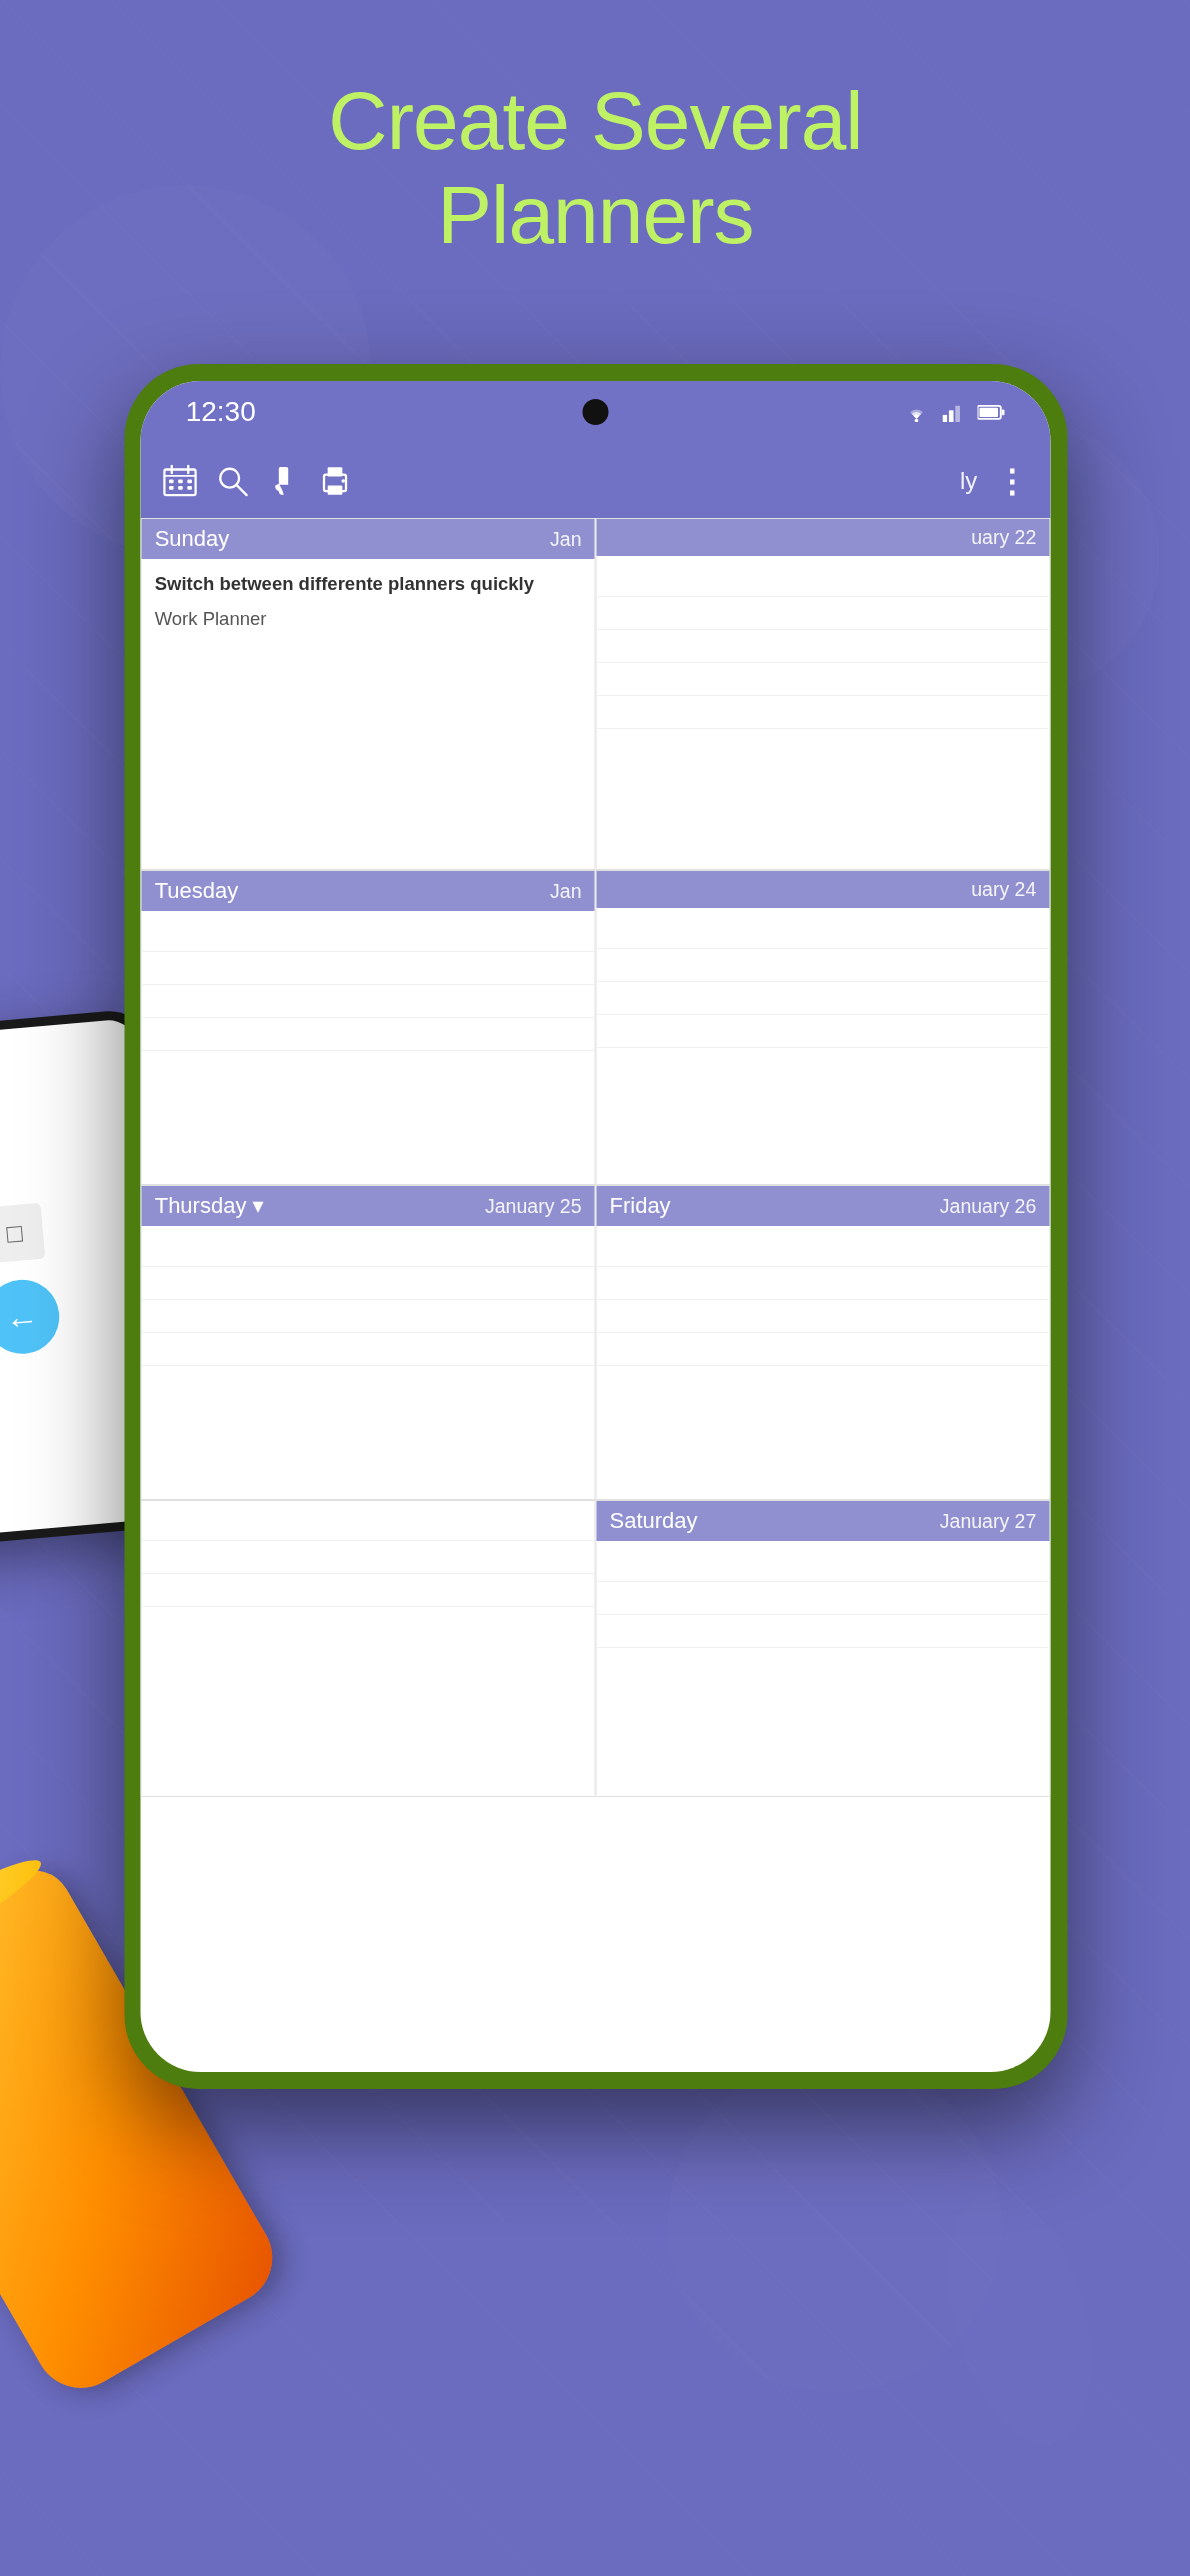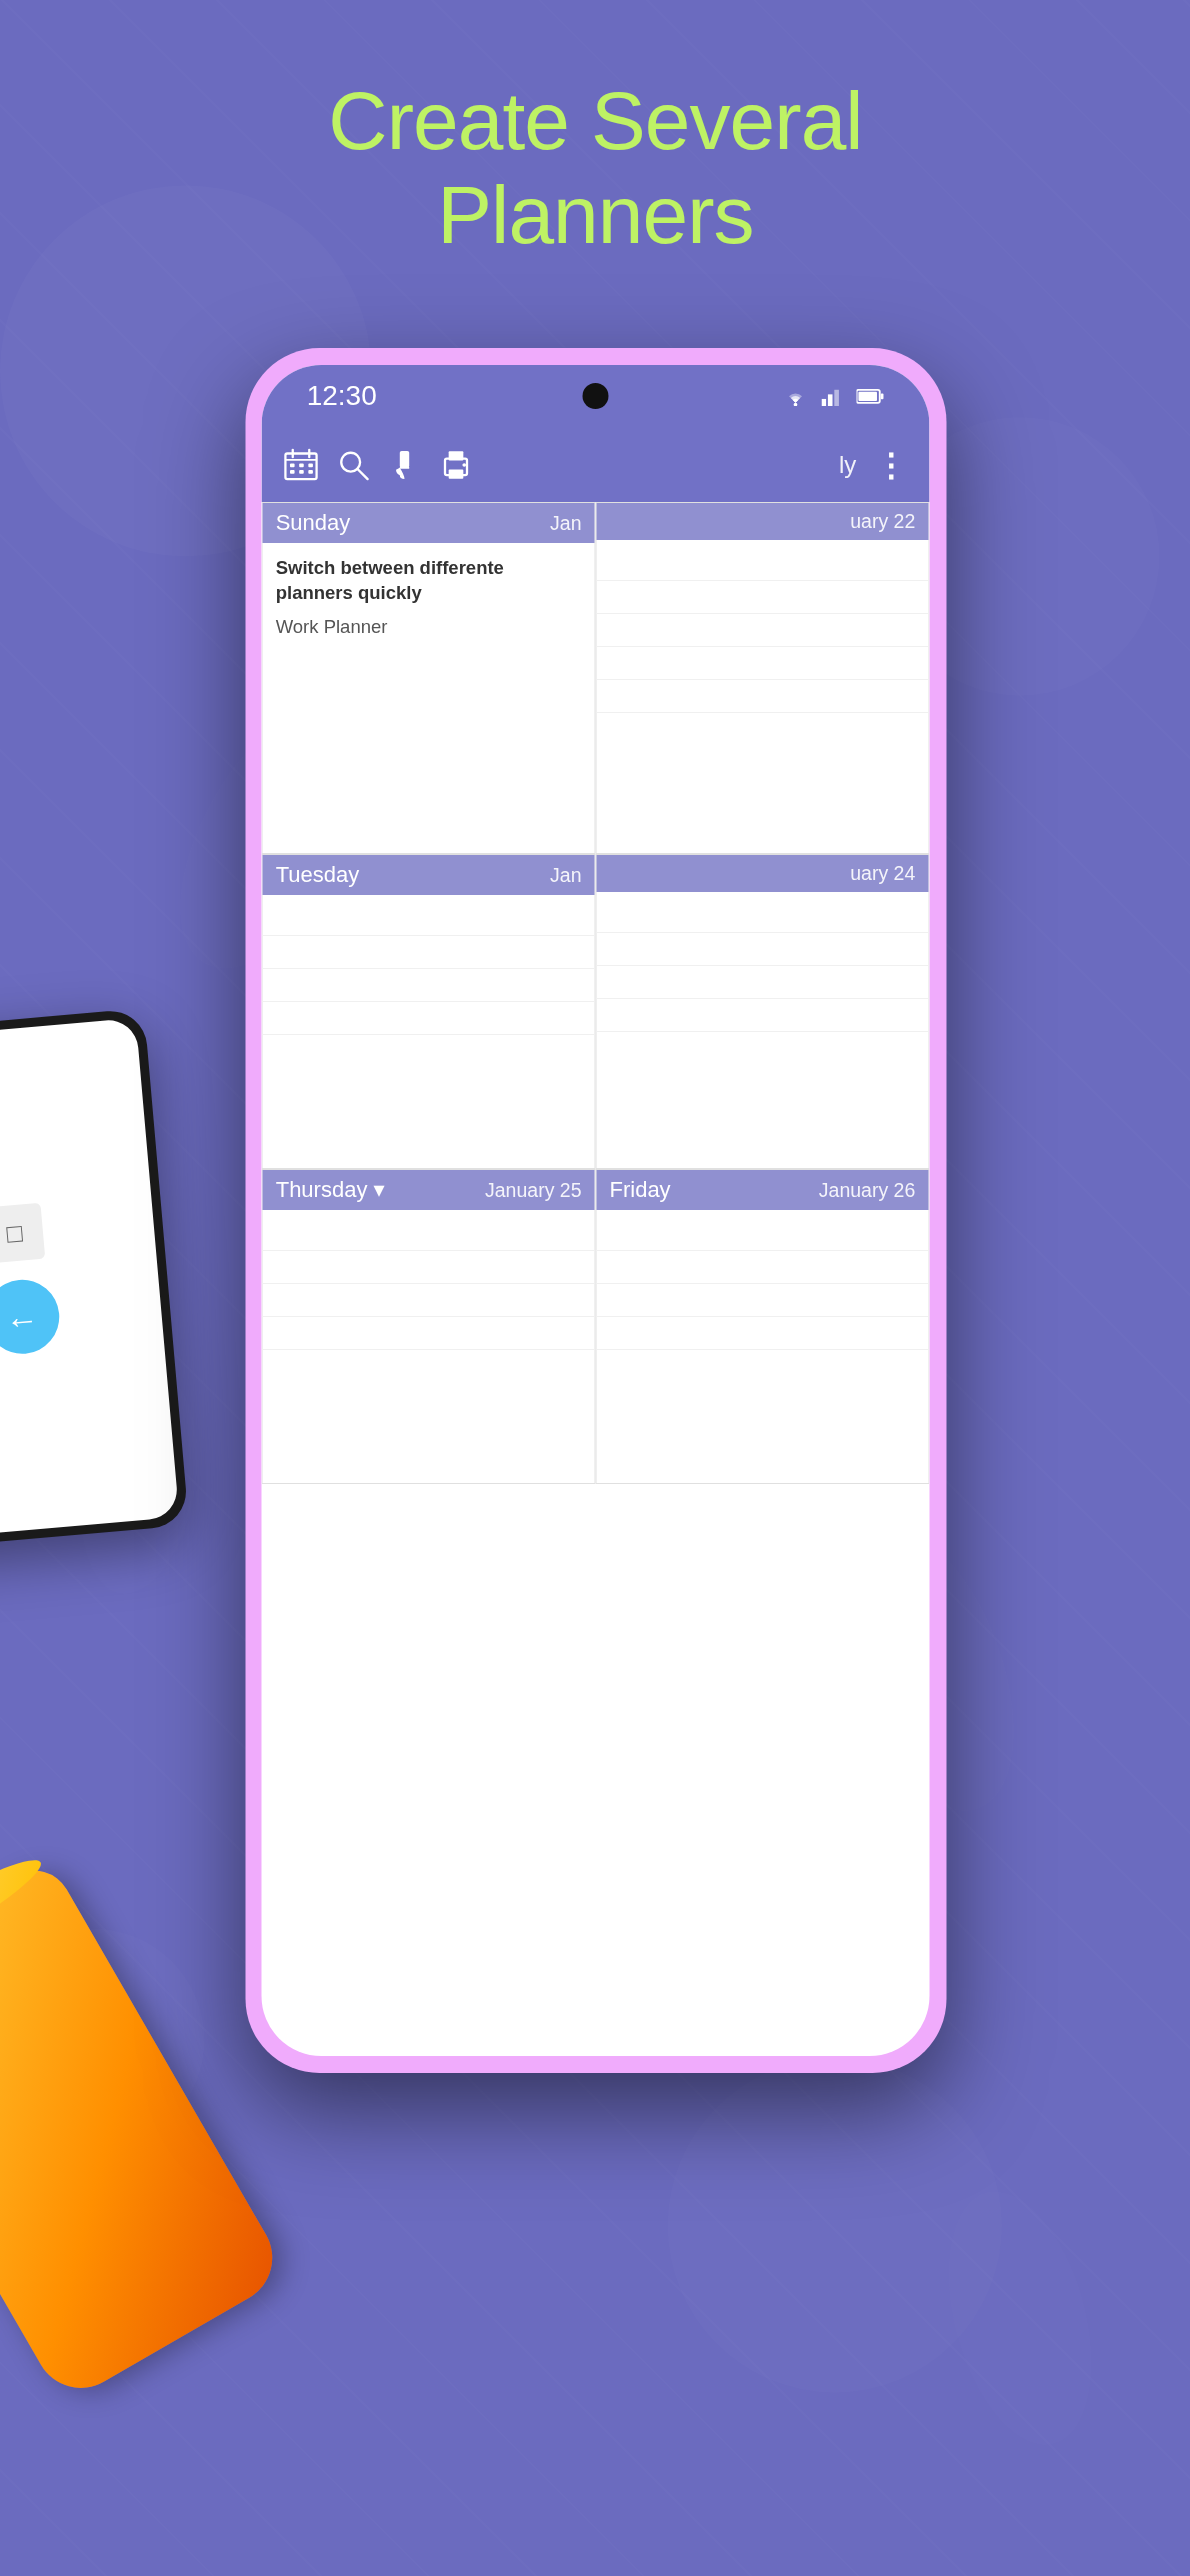--- a/index.html
+++ b/index.html
@@ -36,26 +36,26 @@
       color: #bef264;
       font-size: 82px;
       font-weight: 300;
       line-height: 1.15;
       letter-spacing: -0.9px;
     }
 
     
     .phone-frame {
       position: absolute;
-      top: 348px;
+      top: 364px;
       left: 50%;
       transform: translateX(-50%);
-      width: 701px;
+      width: 943px;
       height: 1725px;
-      background: #f0abfc;
+      background: #4d7c0f;
       border-radius: 74px;
       box-shadow: 0 37px 93px rgba(0,0,0,0.5);
       overflow: hidden;
     }
 
     
     .phone-screen {
       position: absolute;
       top: 16.7px;
       left: 16.7px;
@@ -493,19 +493,39 @@
           </div>
           <div class="day-content">
             <div class="time-line"></div>
             <div class="time-line"></div>
             <div class="time-line"></div>
             <div class="time-line"></div>
           </div>
         </div>
       </div>
 
+      <div class="calendar-bot-row">
+        <div class="day-cell">
+          <div class="day-content">
+            <div class="time-line"></div>
+            <div class="time-line"></div>
+            <div class="time-line"></div>
+          </div>
+        </div>
+        <div class="day-cell">
+          <div class="day-header">
+            <span class="day-name">Saturday</span>
+            <span class="day-date">January 27</span>
+          </div>
+          <div class="day-content">
+            <div class="time-line"></div>
+            <div class="time-line"></div>
+            <div class="time-line"></div>
+          </div>
+        </div>
+      </div>
 
     </div>
 
 
   </div>
 </div>
 
 
 </body></html>

